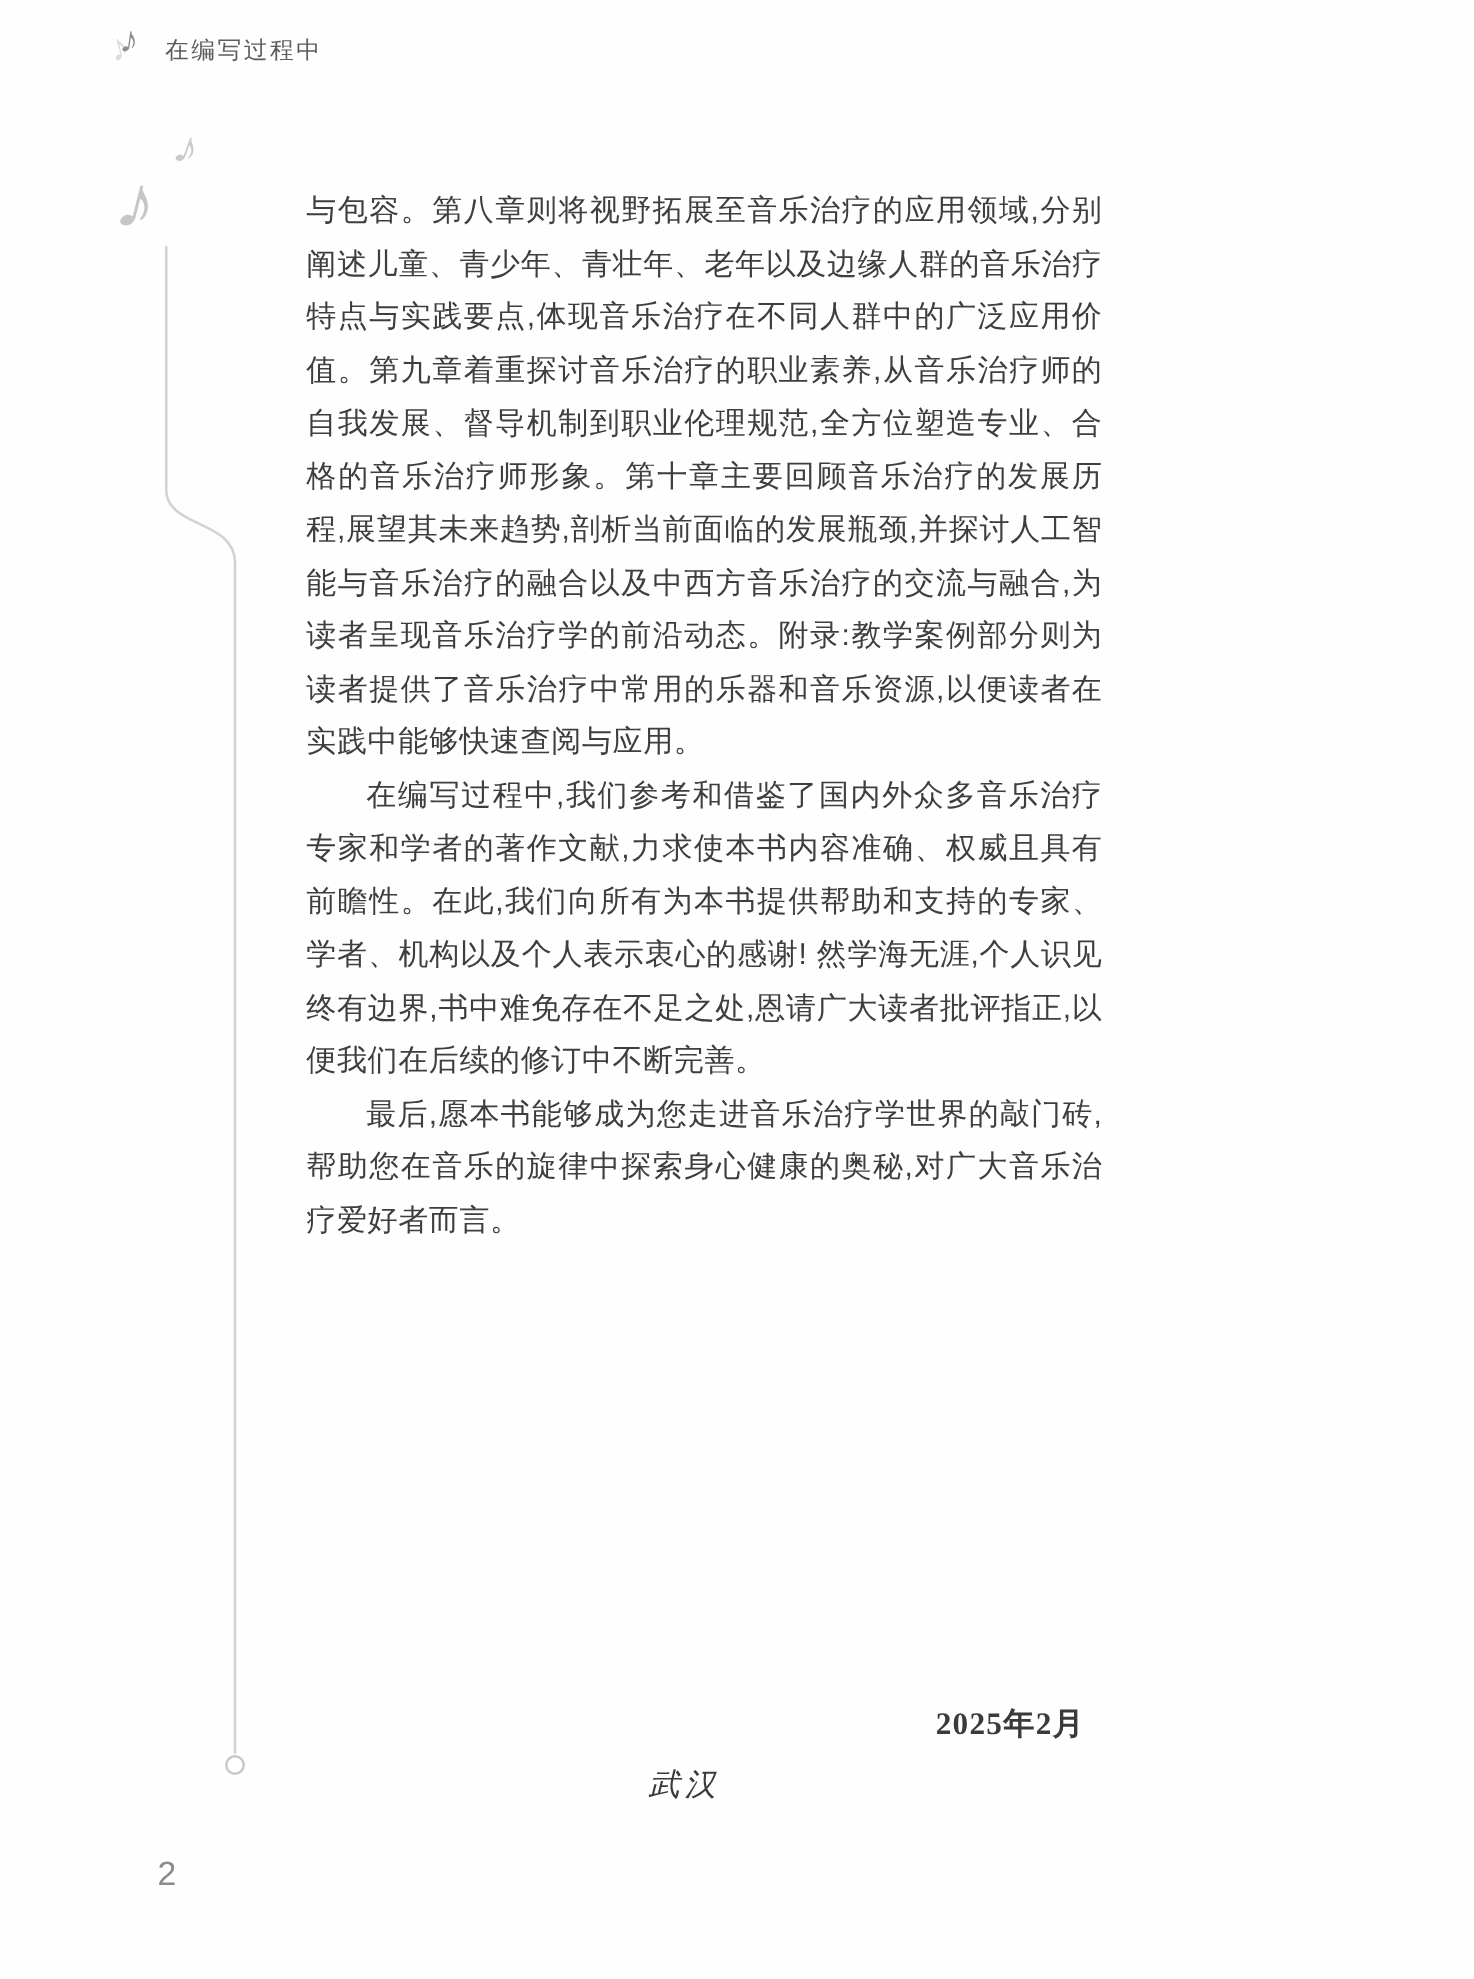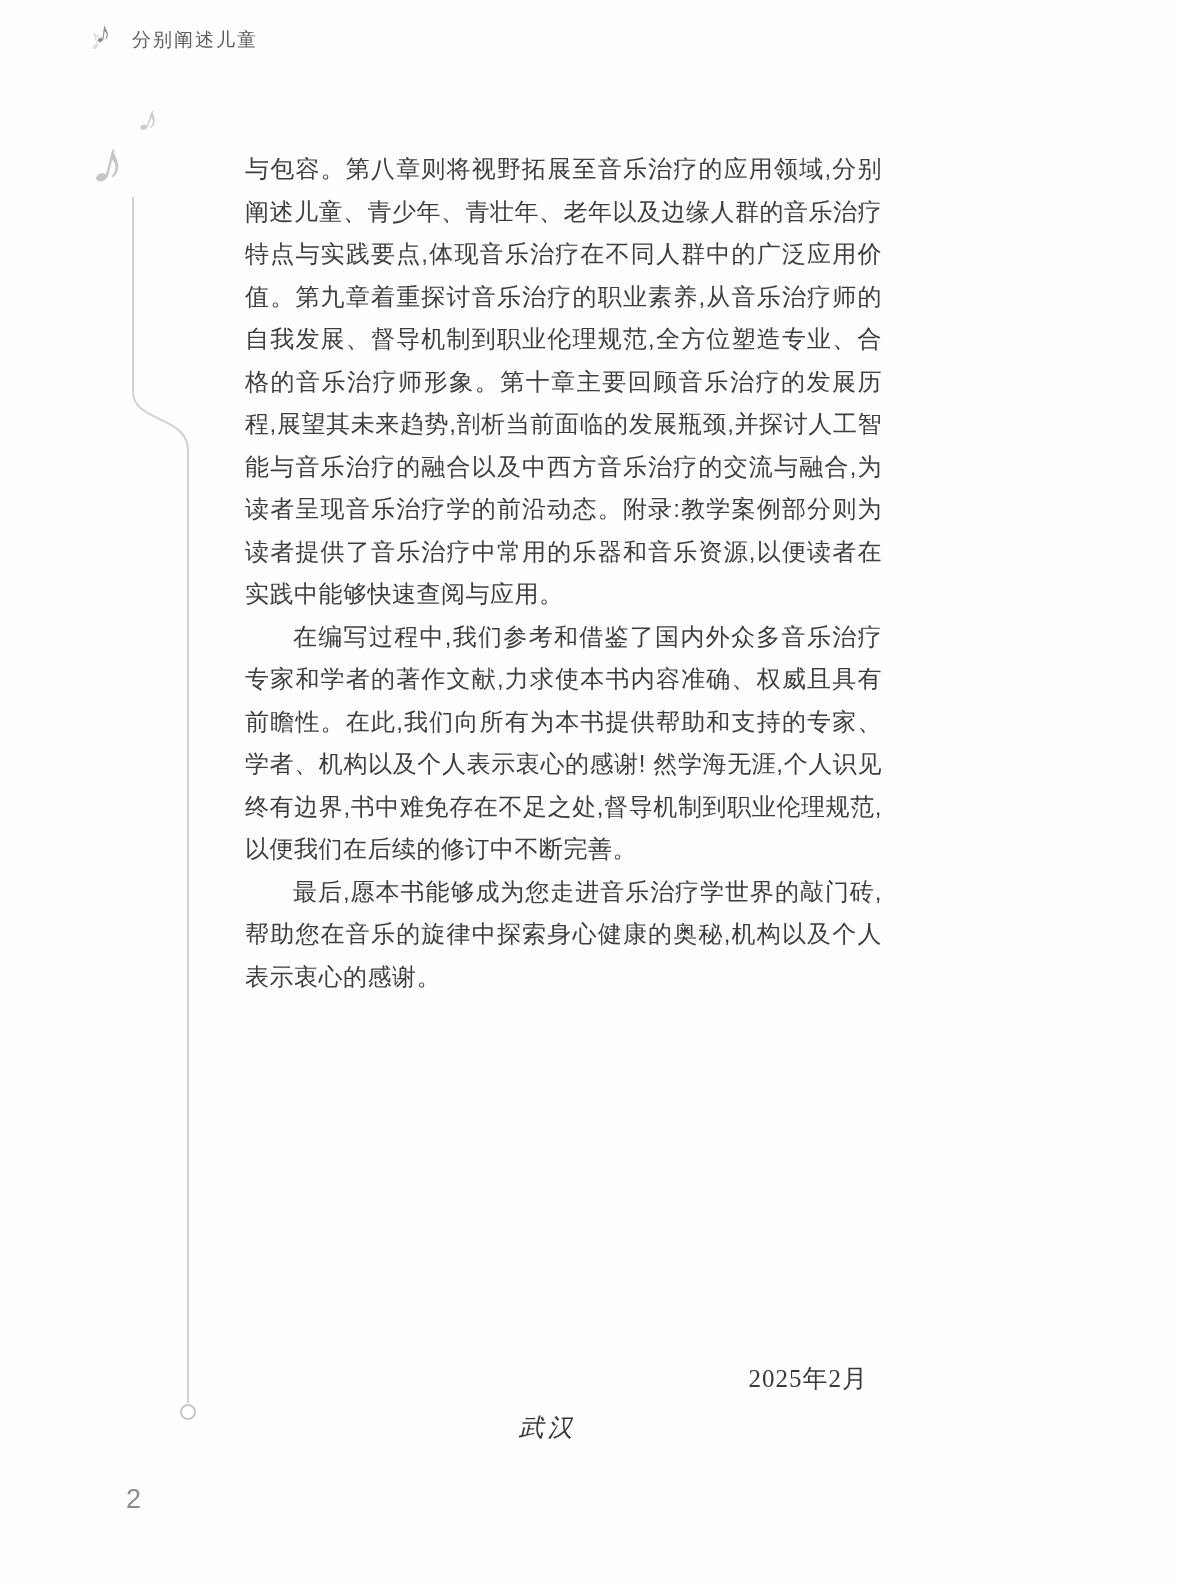--- a/index.html
+++ b/index.html
@@ -103,20 +103,21 @@
     top: 1362px;
     width: 637px;
     color: #3a3a3a;
     font-family: "Liberation Serif", "DejaVu Serif", serif;
   }
   .sig-date {
     text-align: right;
     padding-right: 14px;
     font-size: 25px;
     letter-spacing: 1px;
+    font-weight: bold;
   }
   .sig-place {
     text-align: center;
     padding-right: 32px;
     margin-top: 16px;
     font-size: 25px;
     font-style: italic;
     letter-spacing: 4px;
   }
 
@@ -132,34 +133,34 @@
 </head>
 <body>
 
 <div class="page">
 
   <div class="running-head">
     <div class="head-note-wrap">
       <span class="head-note-echo">♪</span>
       <span class="head-note">♪</span>
     </div>
-    <span class="head-title">分别阐述儿童</span>
+    <span class="head-title">在编写过程中</span>
   </div>
 
   <span class="orn-note-small">♪</span>
   <span class="orn-note-large">♪</span>
   <svg class="ornament-svg" viewBox="0 0 1179 1583" xmlns="http://www.w3.org/2000/svg" aria-hidden="true">
     <path d="M133,197 L133,392 C133,422 188,416 188,450 L188,1403" fill="none" stroke="#d2d2d2" stroke-width="2"></path>
     <circle cx="188" cy="1412" r="7" fill="#ffffff" stroke="#c9c9c9" stroke-width="2"></circle>
   </svg>
 
   <div class="preface-body">
     <p>与包容。第八章则将视野拓展至音乐治疗的应用领域,分别阐述儿童、青少年、青壮年、老年以及边缘人群的音乐治疗特点与实践要点,体现音乐治疗在不同人群中的广泛应用价值。第九章着重探讨音乐治疗的职业素养,从音乐治疗师的自我发展、督导机制到职业伦理规范,全方位塑造专业、合格的音乐治疗师形象。第十章主要回顾音乐治疗的发展历程,展望其未来趋势,剖析当前面临的发展瓶颈,并探讨人工智能与音乐治疗的融合以及中西方音乐治疗的交流与融合,为读者呈现音乐治疗学的前沿动态。附录:教学案例部分则为读者提供了音乐治疗中常用的乐器和音乐资源,以便读者在实践中能够快速查阅与应用。</p>
-    <p class="indent">在编写过程中,我们参考和借鉴了国内外众多音乐治疗专家和学者的著作文献,力求使本书内容准确、权威且具有前瞻性。在此,我们向所有为本书提供帮助和支持的专家、学者、机构以及个人表示衷心的感谢! 然学海无涯,个人识见终有边界,书中难免存在不足之处,督导机制到职业伦理规范,以便我们在后续的修订中不断完善。</p>
-    <p class="indent">最后,愿本书能够成为您走进音乐治疗学世界的敲门砖,帮助您在音乐的旋律中探索身心健康的奥秘,机构以及个人表示衷心的感谢。</p>
+    <p class="indent">在编写过程中,我们参考和借鉴了国内外众多音乐治疗专家和学者的著作文献,力求使本书内容准确、权威且具有前瞻性。在此,我们向所有为本书提供帮助和支持的专家、学者、机构以及个人表示衷心的感谢! 然学海无涯,个人识见终有边界,书中难免存在不足之处,恩请广大读者批评指正,以便我们在后续的修订中不断完善。</p>
+    <p class="indent">最后,愿本书能够成为您走进音乐治疗学世界的敲门砖,帮助您在音乐的旋律中探索身心健康的奥秘,对广大音乐治疗爱好者而言。</p>
   </div>
 
   <div class="signature">
     <div class="sig-date">2025年2月</div>
     <div class="sig-place">武汉</div>
   </div>
 
   <div class="page-number">2</div>
 
 </div>

